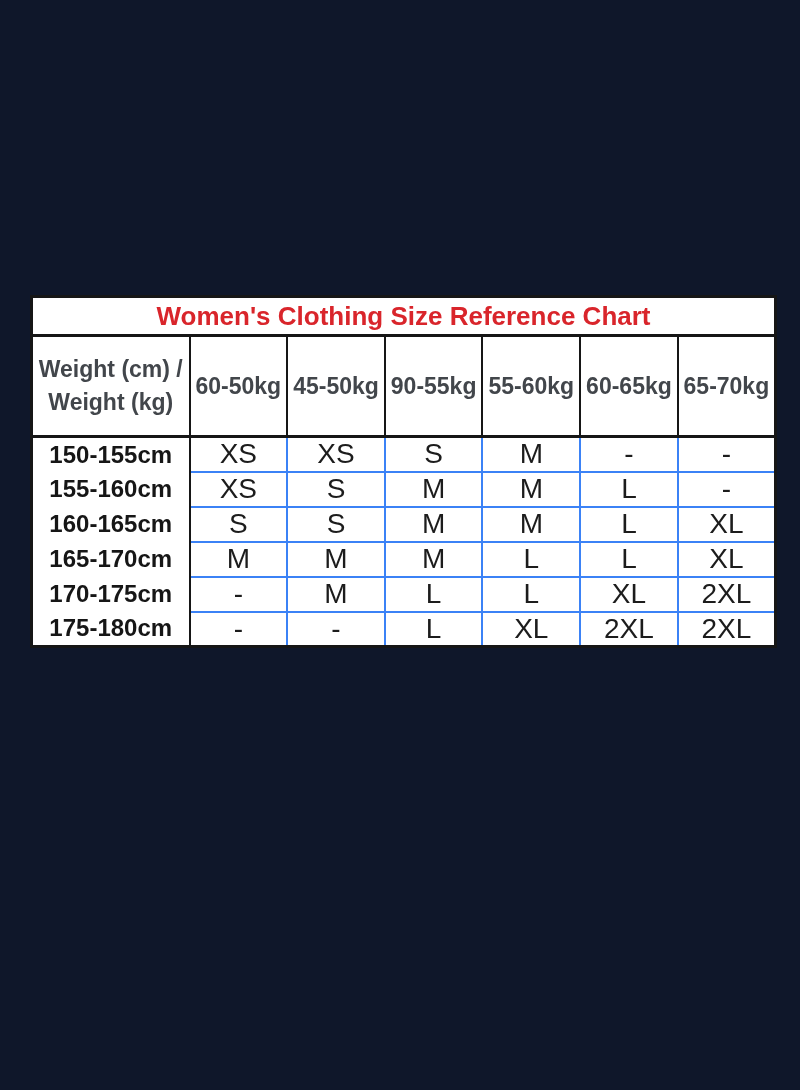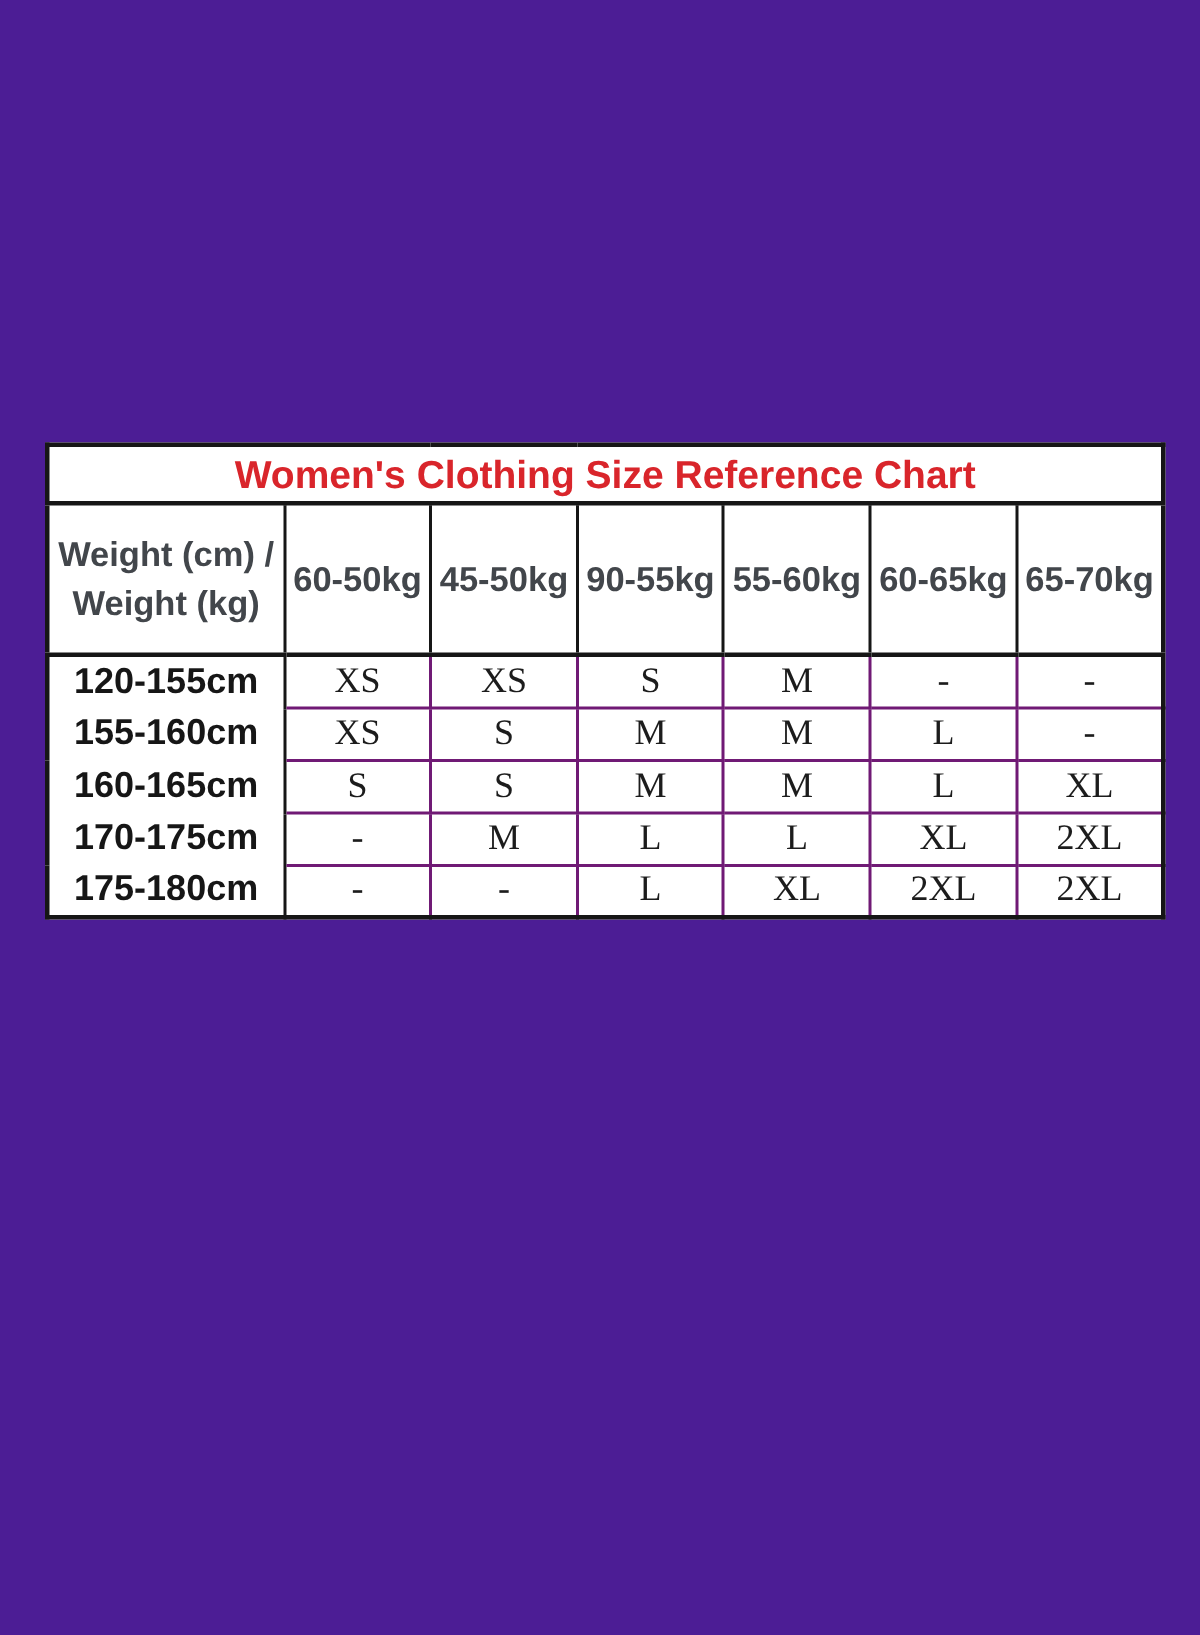--- a/index.html
+++ b/index.html
@@ -3,21 +3,21 @@
 <meta charset="utf-8">
 <style>
   * { box-sizing: border-box; }
   html, body { margin: 0; padding: 0; }
   body { background: #ffffff; }
 
   .canvas {
     position: relative;
     width: 800px;
     height: 1090px;
-    background: #4c1d95;
+    background: #0f172a;
     font-family: "Liberation Sans", sans-serif;
     overflow: hidden;
   }
 
   table.size-chart {
     position: absolute;
     left: 30px;
     top: 295px;
     width: 747px;
     border-collapse: collapse;
@@ -64,25 +64,24 @@
   }
   td.height-cell {
     font-weight: bold;
     font-size: 24px;
     color: #161616;
     border-right: 2px solid #161616;
     border-top: none;
     border-bottom: none;
   }
   td.size-cell {
-    font-size: 24px;
+    font-size: 28px;
     font-weight: 400;
     color: #1c1c1c;
-    border: 2px solid #701a75;
-    font-family: Liberation Serif, serif;
+    border: 2px solid #3b82f6;
   }
 </style>
 </head>
 <body>
 
 <div class="canvas">
   <table class="size-chart">
     <colgroup>
       <col style="width:158px">
       <col>
@@ -105,21 +104,21 @@
       </td>
       <td>60-50kg</td>
       <td>45-50kg</td>
       <td>90-55kg</td>
       <td>55-60kg</td>
       <td>60-65kg</td>
       <td>65-70kg</td>
     </tr>
 
     <tr class="data-row">
-      <td class="height-cell">120-155cm</td>
+      <td class="height-cell">150-155cm</td>
       <td class="size-cell">XS</td>
       <td class="size-cell">XS</td>
       <td class="size-cell">S</td>
       <td class="size-cell">M</td>
       <td class="size-cell">-</td>
       <td class="size-cell">-</td>
     </tr>
 
     <tr class="data-row">
       <td class="height-cell">155-160cm</td>
@@ -134,20 +133,29 @@
     <tr class="data-row">
       <td class="height-cell">160-165cm</td>
       <td class="size-cell">S</td>
       <td class="size-cell">S</td>
       <td class="size-cell">M</td>
       <td class="size-cell">M</td>
       <td class="size-cell">L</td>
       <td class="size-cell">XL</td>
     </tr>
 
+    <tr class="data-row">
+      <td class="height-cell">165-170cm</td>
+      <td class="size-cell">M</td>
+      <td class="size-cell">M</td>
+      <td class="size-cell">M</td>
+      <td class="size-cell">L</td>
+      <td class="size-cell">L</td>
+      <td class="size-cell">XL</td>
+    </tr>
 
     <tr class="data-row">
       <td class="height-cell">170-175cm</td>
       <td class="size-cell">-</td>
       <td class="size-cell">M</td>
       <td class="size-cell">L</td>
       <td class="size-cell">L</td>
       <td class="size-cell">XL</td>
       <td class="size-cell">2XL</td>
     </tr>

